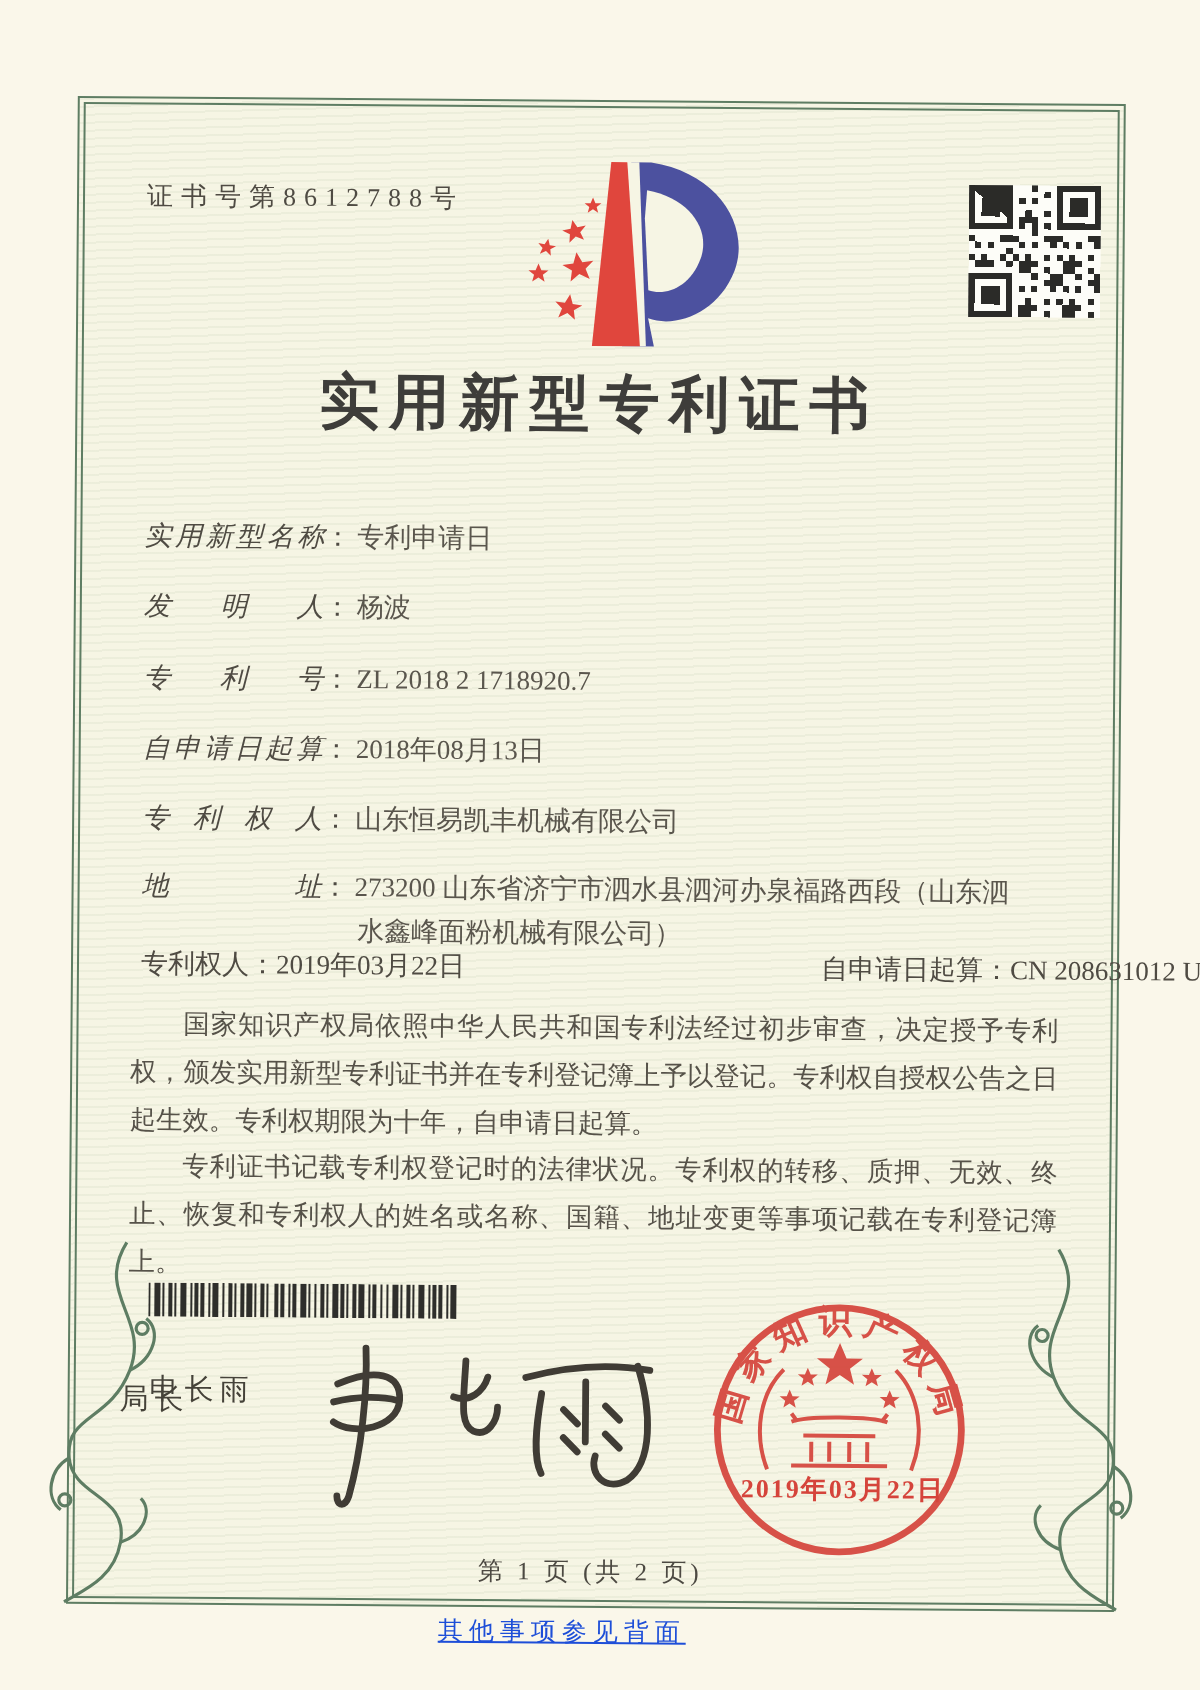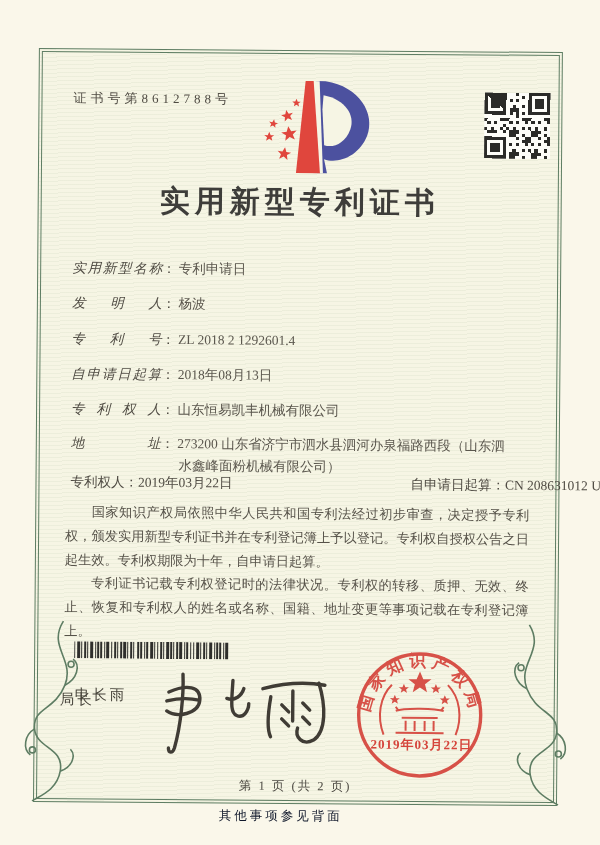--- a/index.html
+++ b/index.html
@@ -39,21 +39,21 @@
   .grant2{position:absolute;left:340px;top:0;white-space:nowrap;}
   .paras{left:29px;top:451px;width:464px;font-size:13.2px;line-height:1.8;text-align:justify;color:#565249;}
   .paras p{margin:0;text-indent:2em;}
   .barcode{left:39px;top:592px;}
   .director{left:25px;top:641px;font-size:14.5px;letter-spacing:3px;color:#454239;}
   .director2{left:40px;top:636px;font-size:14.5px;letter-spacing:3px;color:#454239;}
   .sig{left:112px;top:618px;}
   .seal{left:319px;top:597px;opacity:.92;}
   .sealdate{left:336px;top:684px;font-size:13px;color:var(--red);letter-spacing:1px;font-weight:bold;}
   .pageno{left:0;top:727px;width:100%;text-align:center;font-size:12.5px;letter-spacing:2px;color:#4c4942;}
-  .backnote{position:absolute;left:222px;top:808px;font-size:12.5px;letter-spacing:3px;color:#0f172a;}
+  .backnote{position:absolute;left:222px;top:808px;font-size:12.5px;letter-spacing:3px;color:#1d4ed8;text-decoration:underline;}
   .flourish{pointer-events:none;}
 </style>
 </head>
 <body>
 
 <div class="scan">
   <div class="cert">
 
     <div class="abs certno">证书号第8612788号</div>
 
@@ -88,21 +88,21 @@
 
     <div class="abs title">实用新型专利证书</div>
 
     <div class="abs row" style="top:210px">
       <span class="lab">实用新型名称</span><span class="colon">：</span><span class="val">专利申请日</span>
     </div>
     <div class="abs row" style="top:245px">
       <span class="lab">发明人</span><span class="colon">：</span><span class="val">杨波</span>
     </div>
     <div class="abs row" style="top:281px">
-      <span class="lab">专利号</span><span class="colon">：</span><span class="val">ZL 2018 2 1292601.4</span>
+      <span class="lab">专利号</span><span class="colon">：</span><span class="val">ZL 2018 2 1718920.7</span>
     </div>
     <div class="abs row" style="top:316px">
       <span class="lab">自申请日起算</span><span class="colon">：</span><span class="val">2018年08月13日</span>
     </div>
     <div class="abs row" style="top:351px">
       <span class="lab">专利权人</span><span class="colon">：</span><span class="val">山东恒易凯丰机械有限公司</span>
     </div>
     <div class="abs row" style="top:385px">
       <span class="lab">地址</span><span class="colon">：</span><span class="val">273200 山东省济宁市泗水县泗河办泉福路西段（山东泗</span>
     </div>

